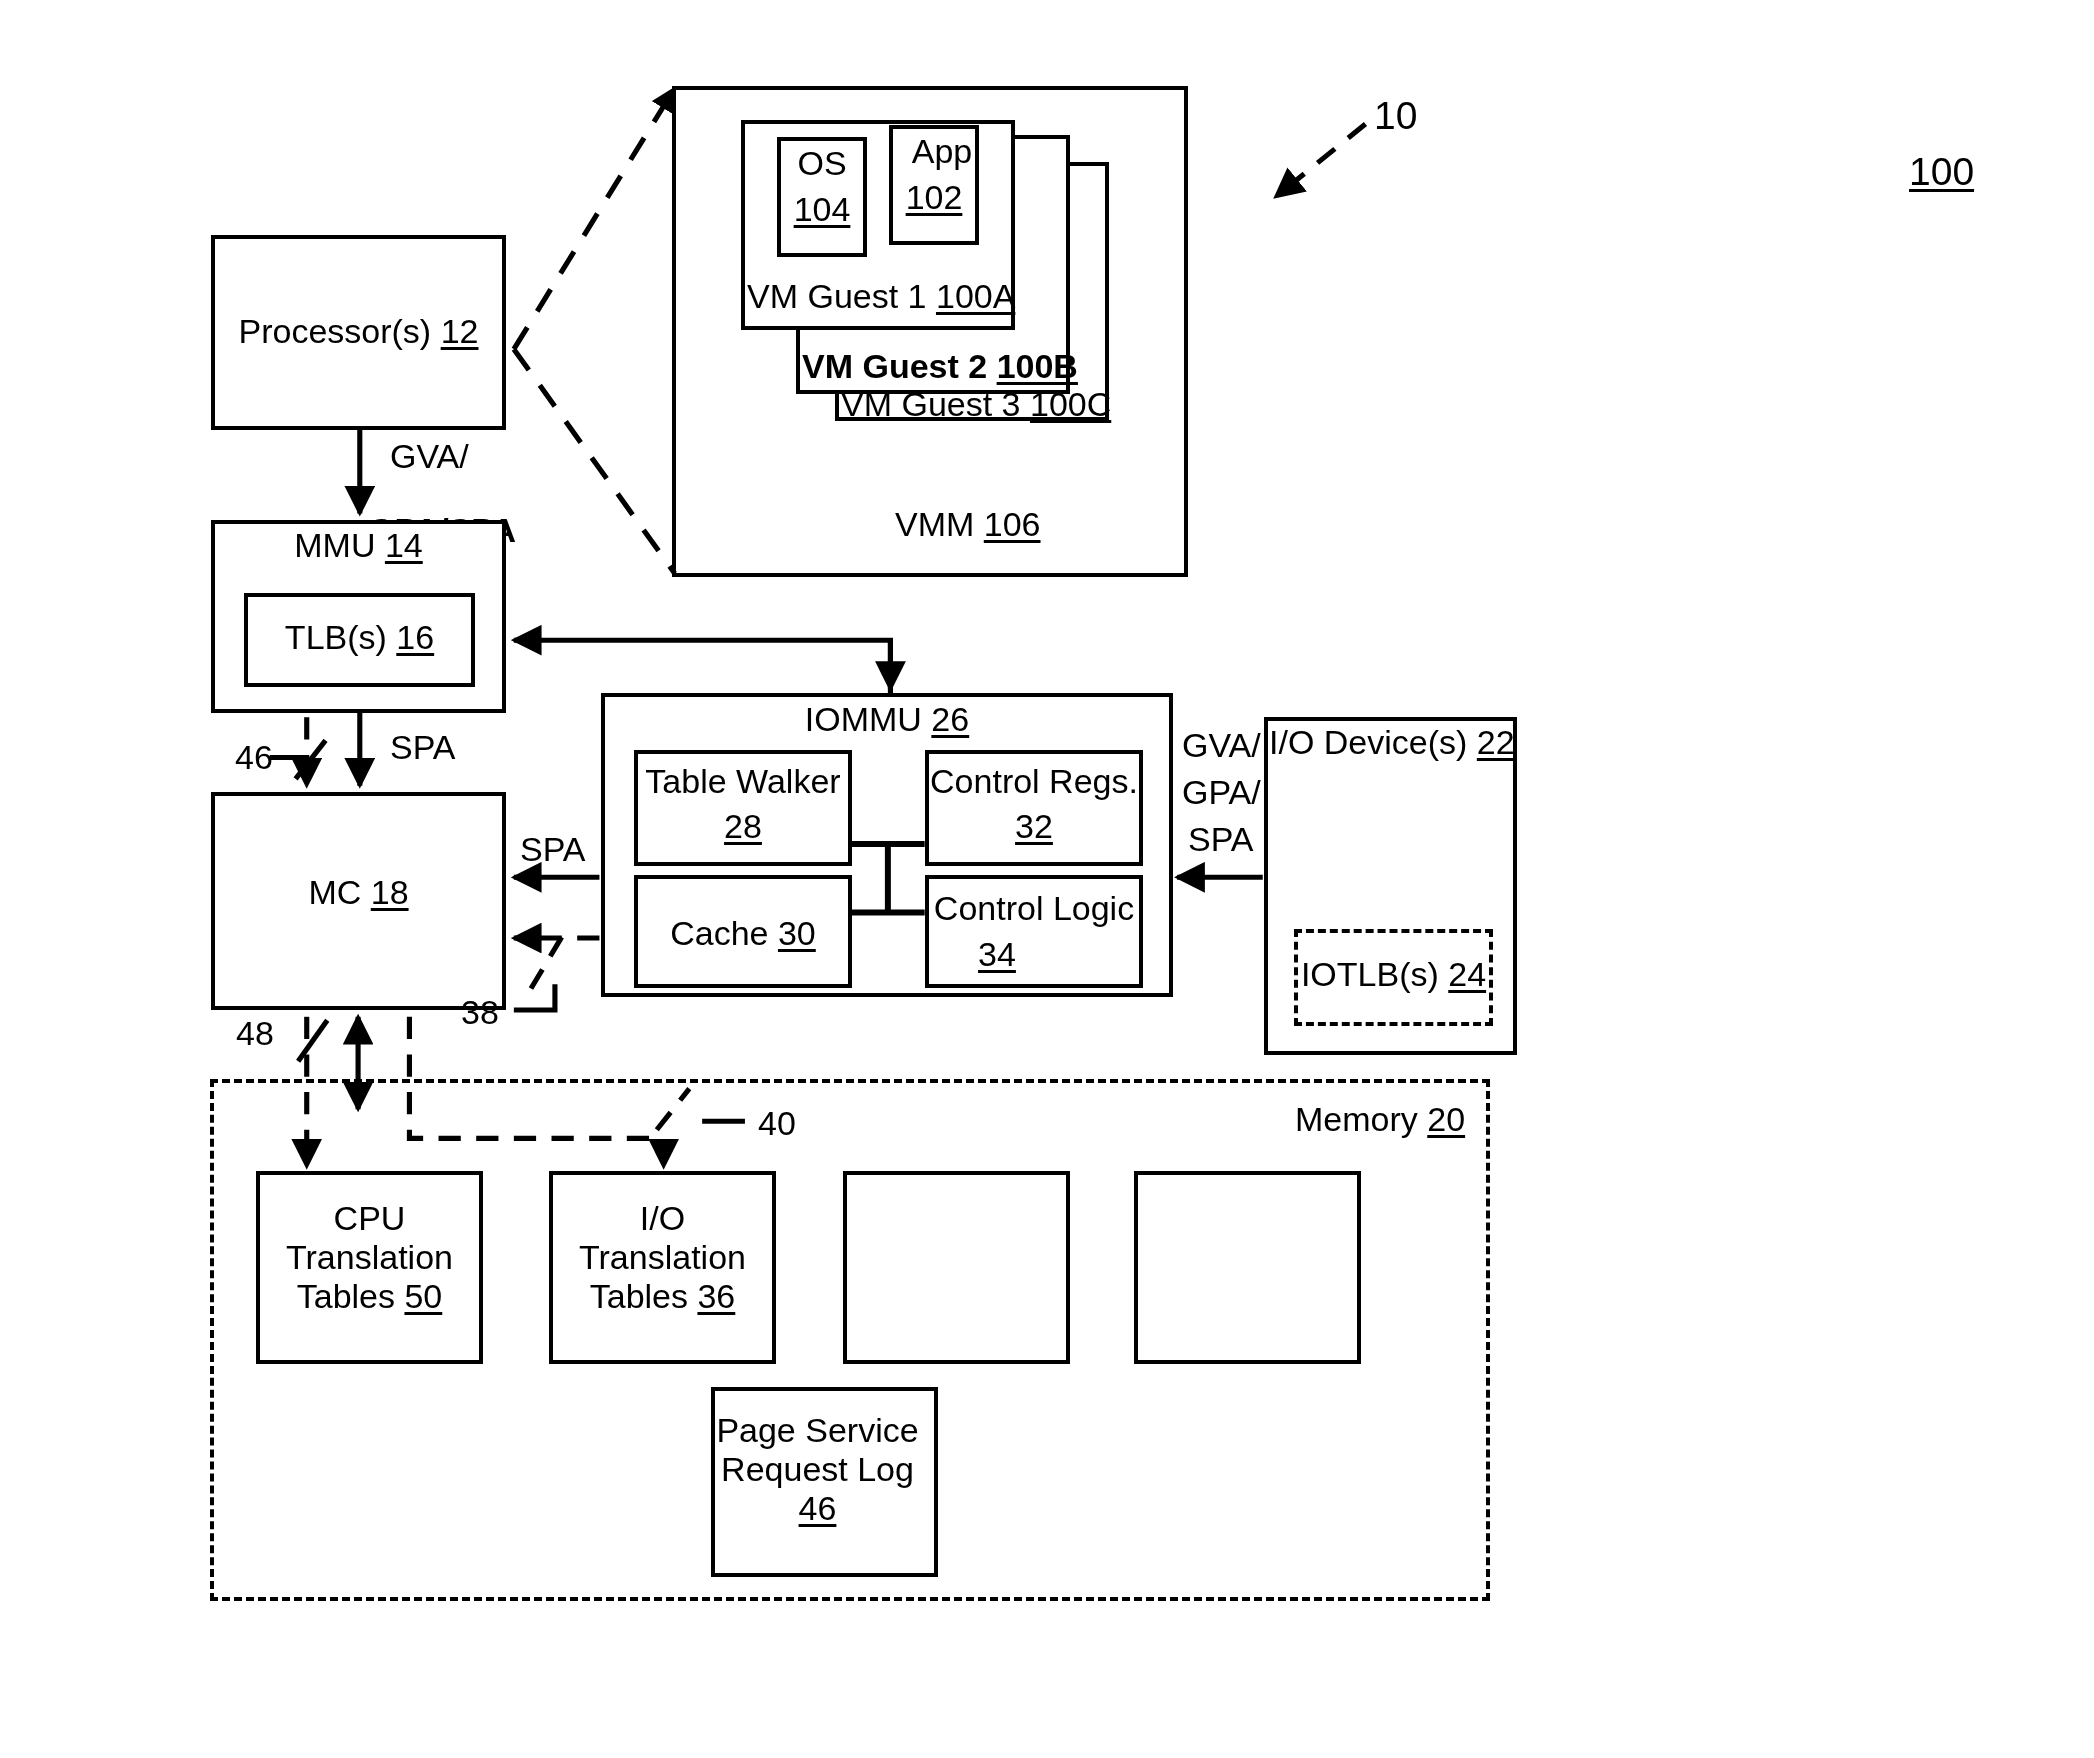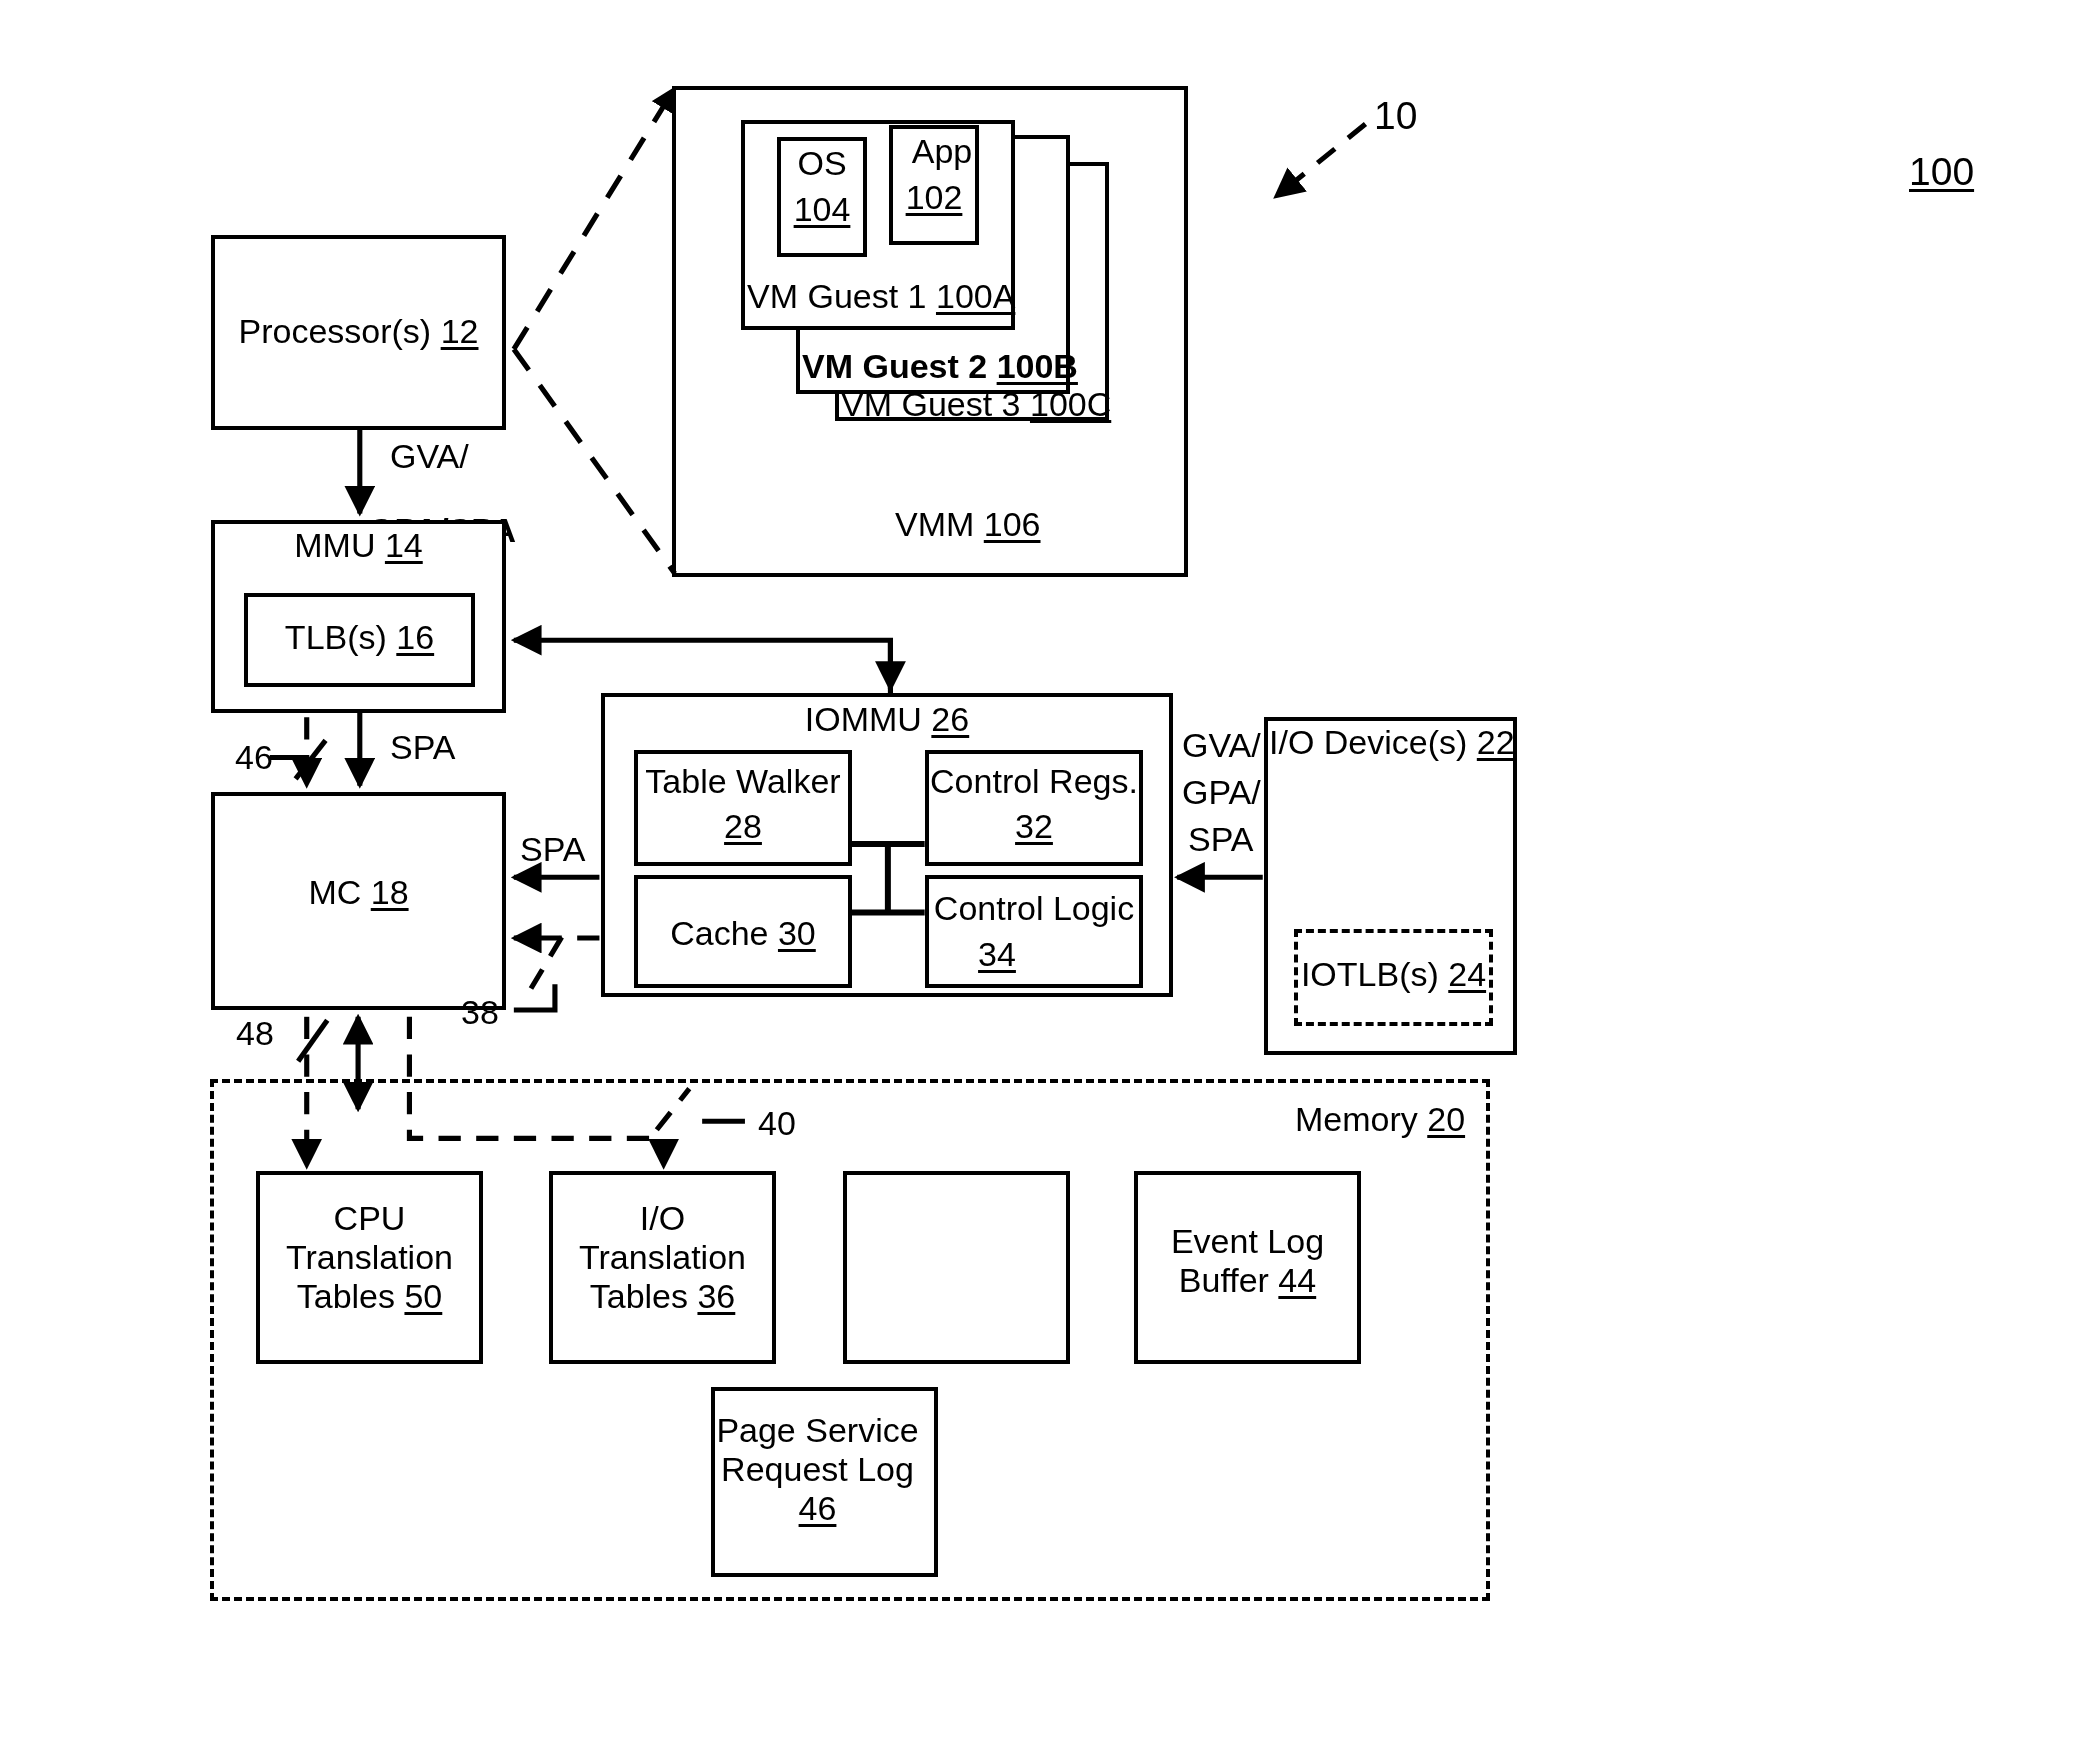--- a/index.html
+++ b/index.html
@@ -205,27 +205,20 @@
     <div>Translation</div>
     <div>
       <span>Tables</span>
       <span class="u">36</span>
     </div>
   </div>
 
   <div class="box" style="left:843px; top:1171px; width:227px; height:193px;"></div>
 
   <div class="box" style="left:1134px; top:1171px; width:227px; height:193px;"></div>
-  <div class="lbl ctr" style="left:1134px; top:1222px; width:227px;">
-    <div>Event Log</div>
-    <div>
-      <span>Buffer</span>
-      <span class="u">44</span>
-    </div>
-  </div>
 
   <div class="box" style="left:711px; top:1387px; width:227px; height:190px;"></div>
   <div class="lbl ctr" style="left:711px; top:1411px; width:213px;">
     <div>Page Service</div>
     <div>Request Log</div>
     <div class="u">46</div>
   </div>
 
   <svg class="overlay" viewBox="0 0 2447 2054" xmlns="http://www.w3.org/2000/svg">
     <defs>

